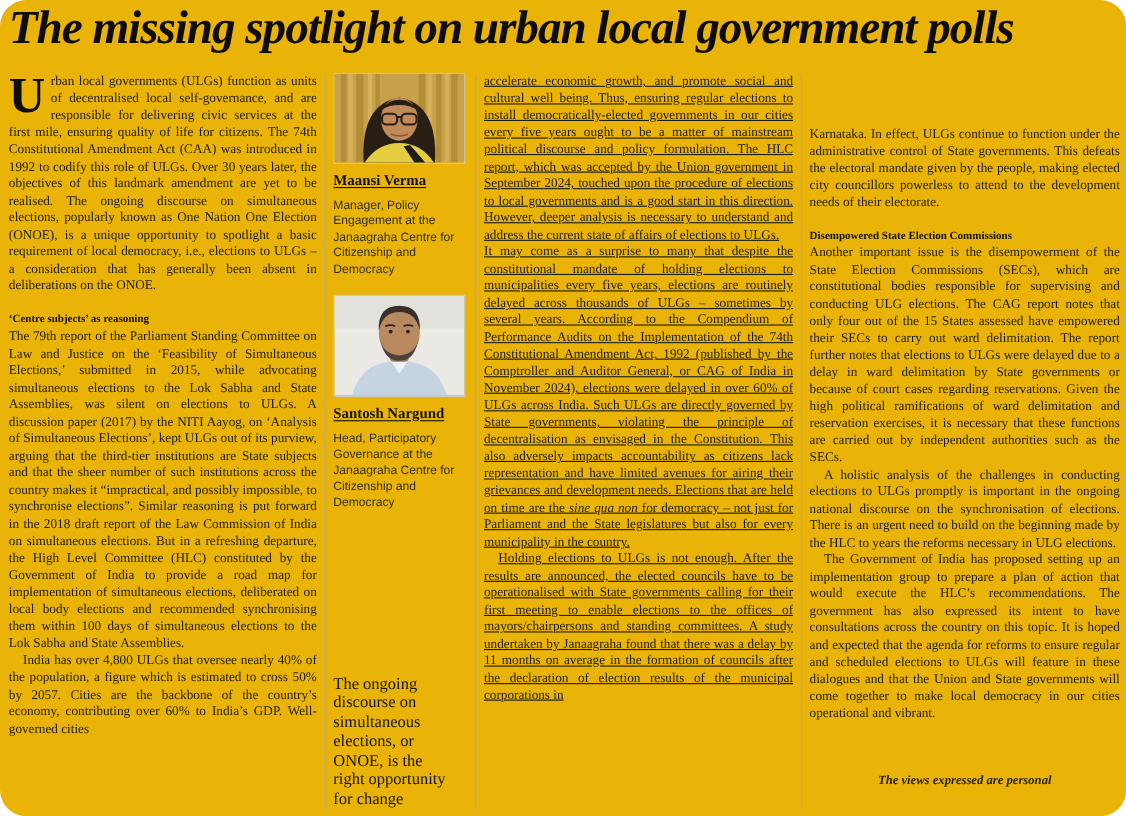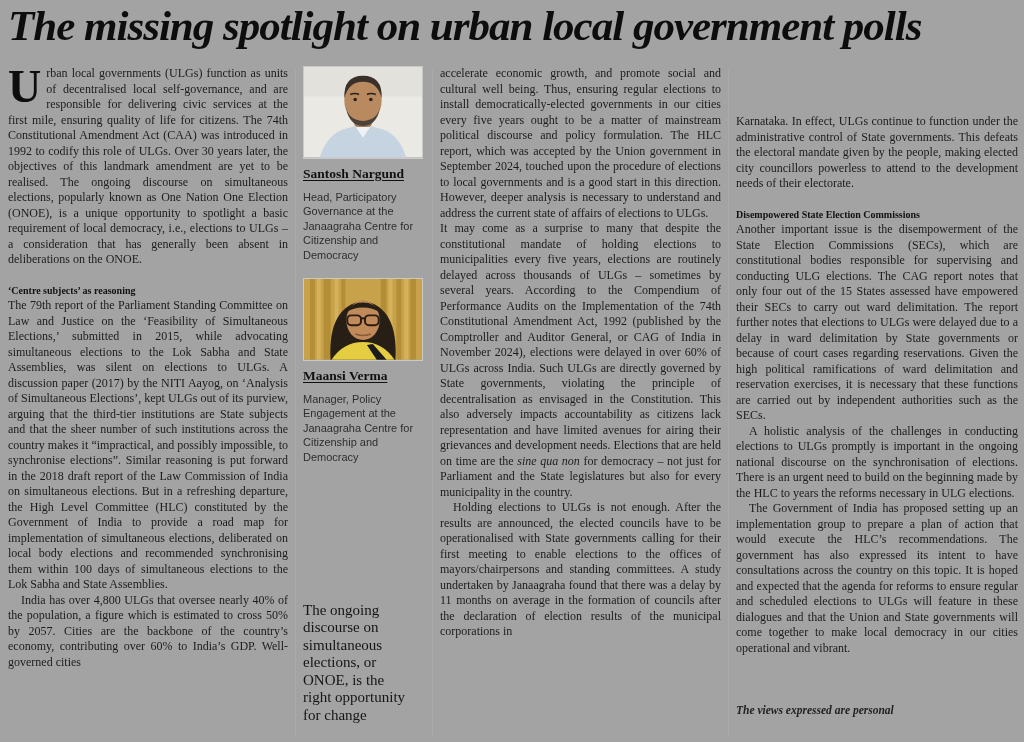--- a/index.html
+++ b/index.html
@@ -1,24 +1,25 @@
 <!DOCTYPE html>
 <html lang="en"><head>
 <meta charset="utf-8">
 <style>
   html,body{margin:0;padding:0;background:#ffffff;}
   .page{
     position:relative;
     width:1024px;height:742px;
-    background:#a3a3a3;
+    background:#eab308;
     color:#1a1a1a;
     font-family:"Liberation Serif", serif;
     overflow:hidden;
     box-sizing:border-box;
     padding:2px 4px 0 8px;
+    border-radius:24px;
   }
   .headline{
     margin:0;
     font-style:italic;
     font-weight:bold;
     font-size:43px;
     line-height:1.12;
     letter-spacing:-1px;
     color:#0d0d0d;
     white-space:nowrap;
@@ -31,21 +32,21 @@
     overflow:hidden;
   }
   .rule{
     width:1px;
     background:#a9a9a9;
     margin:2px 7px 0 7px;
     flex:0 0 1px;
   }
   .col{overflow:hidden;}
   .col-1{flex:0 0 280px;}
-  .col-3{flex:0 0 281px;}
+  .col-3{flex:0 0 281px;text-decoration:underline;}
   .col-4{flex:0 0 282px;margin-top:48px;}
   .col-authors{
     flex:0 0 122px;
     display:flex;
     flex-direction:column;
   }
   .para{
     margin:0;
     font-size:12px;
     line-height:15.5px;
@@ -87,29 +88,29 @@
   }
   .author-bio{
     margin-top:8px;
     font-family:"Liberation Sans", sans-serif;
     font-size:11px;
     line-height:14.5px;
     color:#2e2e2e;
   }
   .pullquote{
     margin-top:auto;
-    margin-bottom:12px;
+    margin-bottom:0;
     font-size:15px;
     line-height:17.5px;
     color:#151515;
     padding-right:10px;
   }
   .footer-note{
     margin-top:48px;
-    text-align:left;
+    text-align:center;
     font-style:italic;
     font-weight:bold;
     font-size:11.5px;
     color:#222;
   }
 </style>
 </head>
 <body>
 
 <div class="page">
@@ -123,43 +124,20 @@
         <span class="dropcap">U</span><span>rban local governments (ULGs) function as units of decentralised local self-governance, and are responsible for delivering civic services at the first mile, ensuring quality of life for citizens. The 74th Constitutional Amendment Act (CAA) was introduced in 1992 to codify this role of ULGs. Over 30 years later, the objectives of this landmark amendment are yet to be realised. The ongoing discourse on simultaneous elections, popularly known as One Nation One Election (ONOE), is a unique opportunity to spotlight a basic requirement of local democracy, i.e., elections to ULGs – a consideration that has generally been absent in deliberations on the ONOE.</span>
       </p>
       <h3 class="subhead">‘Centre subjects’ as reasoning</h3>
       <p class="para">The 79th report of the Parliament Standing Committee on Law and Justice on the ‘Feasibility of Simultaneous Elections,’ submitted in 2015, while advocating simultaneous elections to the Lok Sabha and State Assemblies, was silent on elections to ULGs. A discussion paper (2017) by the NITI Aayog, on ‘Analysis of Simultaneous Elections’, kept ULGs out of its purview, arguing that the third-tier institutions are State subjects and that the sheer number of such institutions across the country makes it “impractical, and possibly impossible, to synchronise elections”. Similar reasoning is put forward in the 2018 draft report of the Law Commission of India on simultaneous elections. But in a refreshing departure, the High Level Committee (HLC) constituted by the Government of India to provide a road map for implementation of simultaneous elections, deliberated on local body elections and recommended synchronising them within 100 days of simultaneous elections to the Lok Sabha and State Assemblies.</p>
       <p class="para indent">India has over 4,800 ULGs that oversee nearly 40% of the population, a figure which is estimated to cross 50% by 2057. Cities are the backbone of the country’s economy, contributing over 60% to India’s GDP. Well-governed cities</p>
     </div>
 
     <div class="rule"></div>
 
     <div class="col col-authors">
-      <figure class="author">
-        <div class="photo">
-          <svg viewBox="0 0 120 92" xmlns="http://www.w3.org/2000/svg">
-            <rect width="120" height="92" fill="#ebe9e4"></rect>
-            <rect width="120" height="30" fill="#e3e1db"></rect>
-            <path d="M16 92 Q24 66 45 62 L60 58 L75 62 Q96 66 104 92 Z" fill="#c6d4e2"></path>
-            <path d="M52 60 L60 57 L68 60 L60 72 Z" fill="#eef2f6"></path>
-            <rect x="51" y="46" width="18" height="15" rx="4" fill="#a67a52"></rect>
-            <ellipse cx="60" cy="34" rx="19" ry="23" fill="#b98a60"></ellipse>
-            <path d="M41 32 Q40 9 60 9 Q80 9 79 32 Q75 15 60 15 Q45 15 41 32 Z" fill="#39302a"></path>
-            <path d="M42 38 Q45 60 60 60 Q75 60 78 38 Q76 54 60 55 Q44 54 42 38 Z" fill="#4c423a"></path>
-            <circle cx="52" cy="33" r="1.8" fill="#2a211c"></circle>
-            <circle cx="68" cy="33" r="1.8" fill="#2a211c"></circle>
-            <path d="M47 28 Q52 26 56 28" stroke="#2a211c" stroke-width="1.6" fill="none"></path>
-            <path d="M64 28 Q68 26 73 28" stroke="#2a211c" stroke-width="1.6" fill="none"></path>
-          </svg>
-        </div>
-        <figcaption>
-          <div class="author-name">Santosh Nargund</div>
-          <div class="author-bio">Head, Participatory Governance at the Janaagraha Centre for Citizenship and Democracy</div>
-        </figcaption>
-      </figure>
-
       <figure class="author">
         <div class="photo">
           <svg viewBox="0 0 120 82" xmlns="http://www.w3.org/2000/svg">
             <rect width="120" height="82" fill="#c8a24b"></rect>
             <g fill="#ab862f" opacity="0.7">
               <rect x="6" width="5" height="82"></rect>
                 <rect x="20" width="7" height="82"></rect>
               <rect x="38" width="4" height="82"></rect>
                 <rect x="78" width="6" height="82"></rect>
               <rect x="94" width="5" height="82"></rect>
@@ -181,20 +159,43 @@
             <path d="M28 82 Q40 64 60 64 Q80 64 92 82 Z" fill="#e5cd41"></path>
             <path d="M70 66 L84 82 L74 82 L64 67 Z" fill="#1c1c1c"></path>
           </svg>
         </div>
         <figcaption>
           <div class="author-name">Maansi Verma</div>
           <div class="author-bio">Manager, Policy Engagement at the Janaagraha Centre for Citizenship and Democracy</div>
         </figcaption>
       </figure>
 
+      <figure class="author">
+        <div class="photo">
+          <svg viewBox="0 0 120 92" xmlns="http://www.w3.org/2000/svg">
+            <rect width="120" height="92" fill="#ebe9e4"></rect>
+            <rect width="120" height="30" fill="#e3e1db"></rect>
+            <path d="M16 92 Q24 66 45 62 L60 58 L75 62 Q96 66 104 92 Z" fill="#c6d4e2"></path>
+            <path d="M52 60 L60 57 L68 60 L60 72 Z" fill="#eef2f6"></path>
+            <rect x="51" y="46" width="18" height="15" rx="4" fill="#a67a52"></rect>
+            <ellipse cx="60" cy="34" rx="19" ry="23" fill="#b98a60"></ellipse>
+            <path d="M41 32 Q40 9 60 9 Q80 9 79 32 Q75 15 60 15 Q45 15 41 32 Z" fill="#39302a"></path>
+            <path d="M42 38 Q45 60 60 60 Q75 60 78 38 Q76 54 60 55 Q44 54 42 38 Z" fill="#4c423a"></path>
+            <circle cx="52" cy="33" r="1.8" fill="#2a211c"></circle>
+            <circle cx="68" cy="33" r="1.8" fill="#2a211c"></circle>
+            <path d="M47 28 Q52 26 56 28" stroke="#2a211c" stroke-width="1.6" fill="none"></path>
+            <path d="M64 28 Q68 26 73 28" stroke="#2a211c" stroke-width="1.6" fill="none"></path>
+          </svg>
+        </div>
+        <figcaption>
+          <div class="author-name">Santosh Nargund</div>
+          <div class="author-bio">Head, Participatory Governance at the Janaagraha Centre for Citizenship and Democracy</div>
+        </figcaption>
+      </figure>
+
       <div class="pullquote">The ongoing discourse on simultaneous elections, or ONOE, is the right opportunity for change</div>
     </div>
 
     <div class="rule"></div>
 
     <div class="col col-3">
       <p class="para">accelerate economic growth, and promote social and cultural well being. Thus, ensuring regular elections to install democratically-elected governments in our cities every five years ought to be a matter of mainstream political discourse and policy formulation. The HLC report, which was accepted by the Union government in September 2024, touched upon the procedure of elections to local governments and is a good start in this direction. However, deeper analysis is necessary to understand and address the current state of affairs of elections to ULGs.</p>
       <p class="para"><span>It may come as a surprise to many that despite the constitutional mandate of holding elections to municipalities every five years, elections are routinely delayed across thousands of ULGs – sometimes by several years. According to the Compendium of Performance Audits on the Implementation of the 74th Constitutional Amendment Act, 1992 (published by the Comptroller and Auditor General, or CAG of India in November 2024), elections were delayed in over 60% of ULGs across India. Such ULGs are directly governed by State governments, violating the principle of decentralisation as envisaged in the Constitution. This also adversely impacts accountability as citizens lack representation and have limited avenues for airing their grievances and development needs. Elections that are held on time are the </span><em>sine qua non</em><span> for democracy – not just for Parliament and the State legislatures but also for every municipality in the country.</span></p>
       <p class="para indent">Holding elections to ULGs is not enough. After the results are announced, the elected councils have to be operationalised with State governments calling for their first meeting to enable elections to the offices of mayors/chairpersons and standing committees. A study undertaken by Janaagraha found that there was a delay by 11 months on average in the formation of councils after the declaration of election results of the municipal corporations in</p>
     </div>

